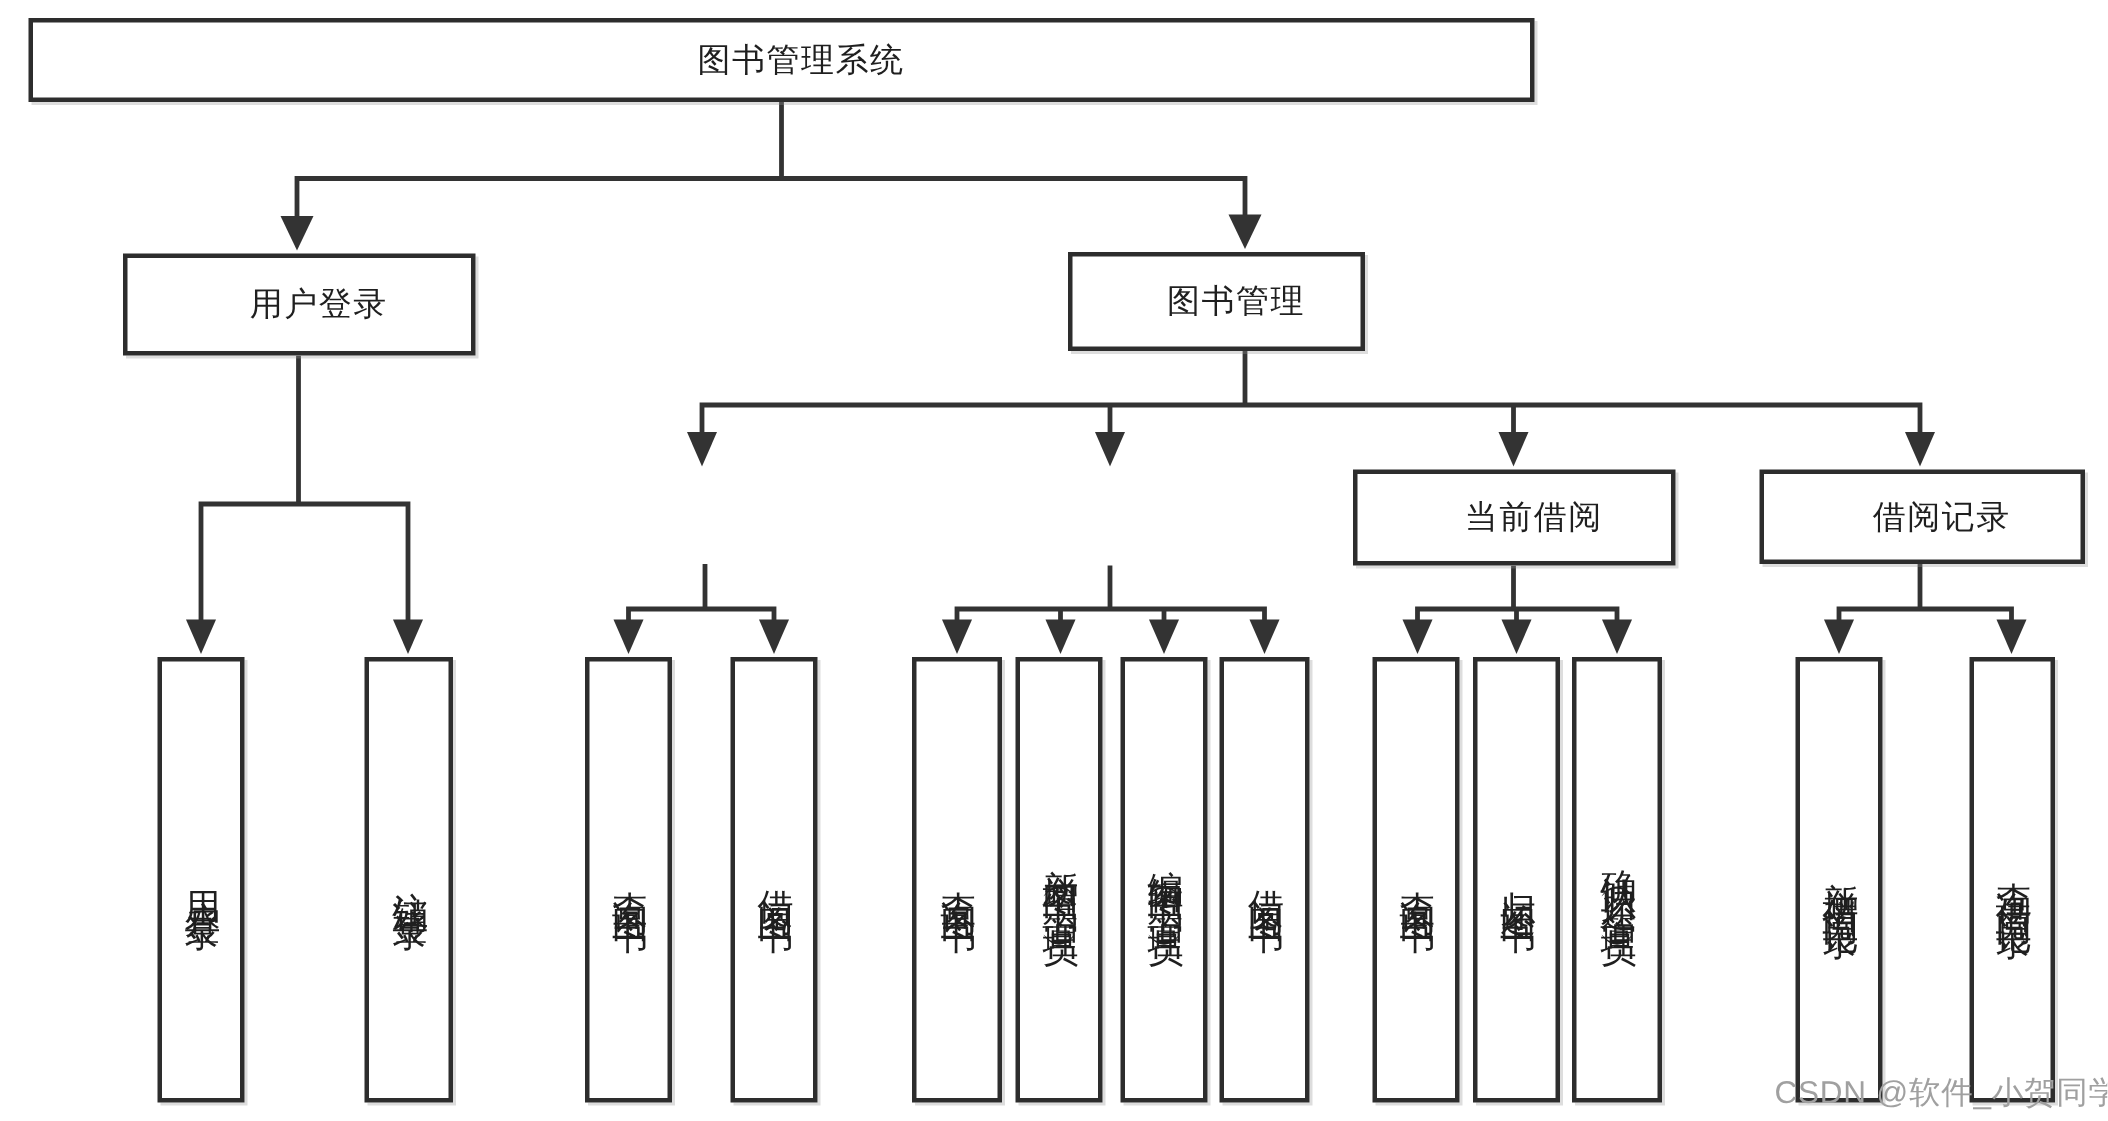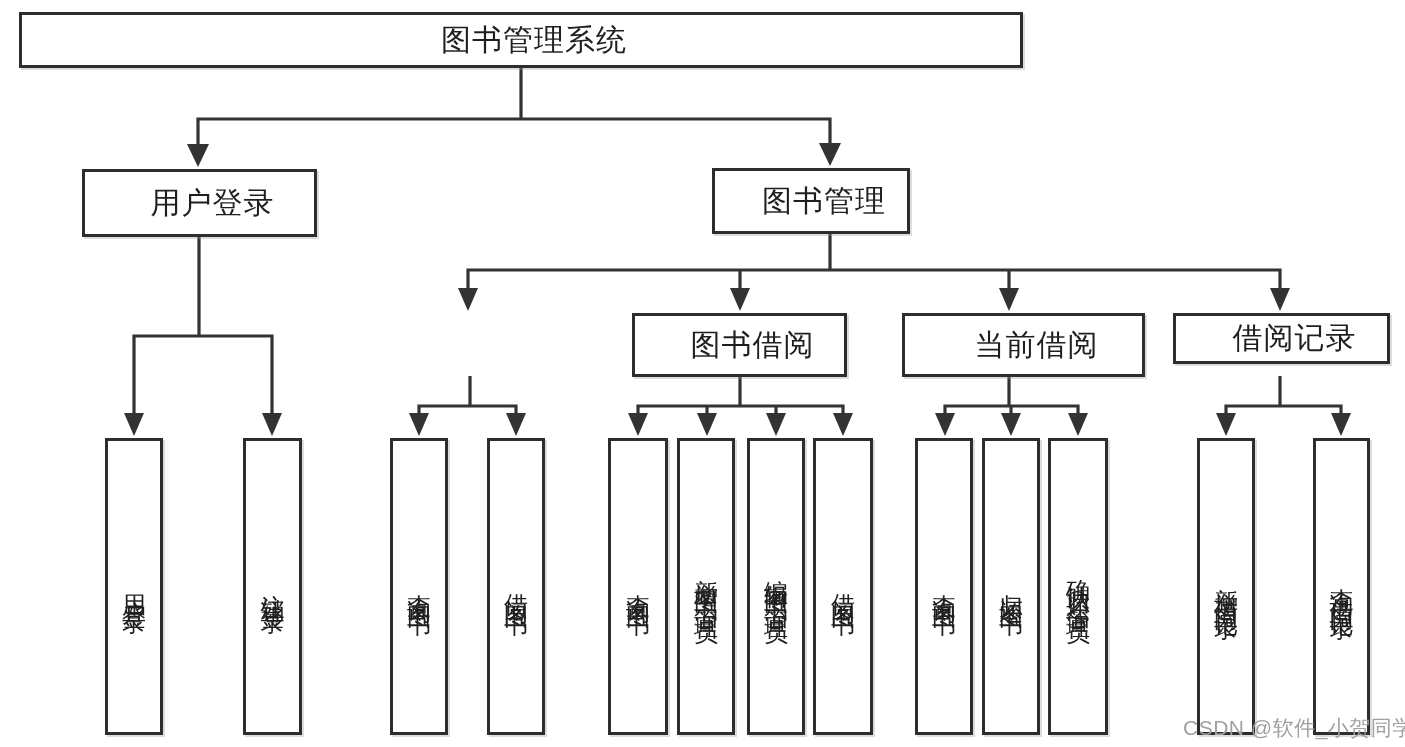--- a/index.html
+++ b/index.html
@@ -17,21 +17,21 @@
   .node,.leaf{
     position:absolute;
     box-sizing:border-box;
     background:var(--box_fill,#fff);
     border:3px solid var(--border,#2d2d2d);
     display:flex;align-items:center;justify-content:center;
     color:var(--text,#1f1f1f);
     z-index:2;
     box-shadow:2px 2px 0 0 rgba(150,150,150,0.32);
   }
-  .node{font-size:30px;letter-spacing:1px;padding-left:26px;}
+  .node{font-size:22px;letter-spacing:1px;padding-left:26px;}
   .leaf span{
     writing-mode:vertical-rl;
     text-orientation:mixed;
     font-size:24px;
     letter-spacing:6px;
     line-height:1;
     white-space:nowrap;
   }
   .watermark{
     position:absolute;
@@ -100,27 +100,24 @@
     <span>图书管理系统</span>
   </div>
 
   <div class="node" style="left:82px;top:169px;width:235px;height:68px;">
     <span>用户登录</span>
   </div>
   <div class="node" style="left:712px;top:168px;width:198px;height:66px;">
     <span>图书管理</span>
   </div>
 
-  <div class="node" style="left:632px;top:313px;width:215px;height:64px;">
-    <span>图书借阅</span>
-  </div>
-  <div class="node" style="left:902px;top:313px;width:243px;height:64px;">
+  <div class="node" style="left:902px;top:313px;width:215px;height:64px;">
     <span>当前借阅</span>
   </div>
-  <div class="node" style="left:1173px;top:313px;width:217px;height:51px;">
+  <div class="node" style="left:1173px;top:313px;width:217px;height:63px;">
     <span>借阅记录</span>
   </div>
 
   <div class="leaf" style="left:105px;top:438px;width:58px;height:297px;">
     <span>用户登录</span>
   </div>
   <div class="leaf" style="left:243px;top:438px;width:59px;height:297px;">
     <span>注销登录</span>
   </div>
 

